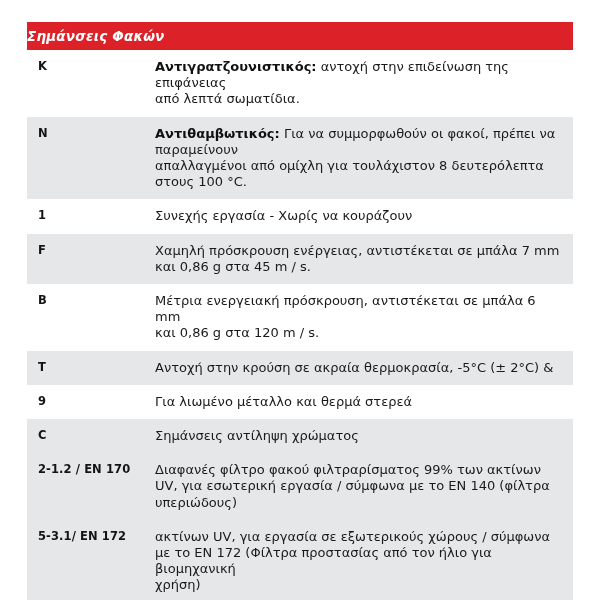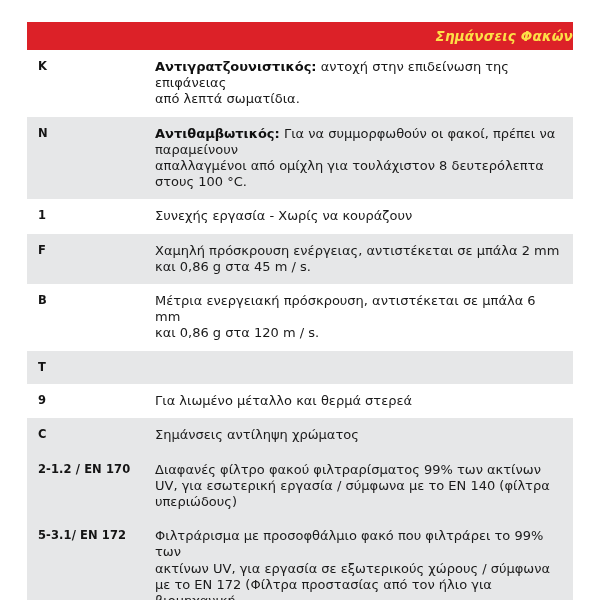--- a/index.html
+++ b/index.html
@@ -21,22 +21,22 @@
     background: #ffffff;
   }
   .table-wrap {
     position: absolute;
     left: 27px;
     top: 22px;
     width: 546px;
   }
   .table-header {
     background: #dc2128;
-    color: #fde047;
-    text-align: right;
+    color: #ffffff;
+    text-align: left;
     font-weight: bold;
     font-style: italic;
     font-size: 13.5px;
     line-height: 28px;
     height: 28px;
     letter-spacing: 0.2px;
   }
   .rows {
     width: 100%;
   }
@@ -108,38 +108,39 @@
           <div class="cell-desc">
             <div class="lines">
               <span>Συνεχής εργασία - Χωρίς να κουράζουν</span>
             </div>
           </div>
         </div>
         <div class="row alt">
           <div class="cell-code">F</div>
           <div class="cell-desc">
             <div class="lines">
-              <span>Χαμηλή πρόσκρουση ενέργειας, αντιστέκεται σε μπάλα 2 mm</span>
+              <span>Χαμηλή πρόσκρουση ενέργειας, αντιστέκεται σε μπάλα 7 mm</span>
               <span>και 0,86 g στα 45 m / s.</span>
             </div>
           </div>
         </div>
         <div class="row">
           <div class="cell-code">B</div>
           <div class="cell-desc">
             <div class="lines">
               <span>Μέτρια ενεργειακή πρόσκρουση, αντιστέκεται σε μπάλα 6 mm</span>
               <span>και 0,86 g στα 120 m / s.</span>
             </div>
           </div>
         </div>
         <div class="row alt">
           <div class="cell-code">T</div>
           <div class="cell-desc">
             <div class="lines">
+              <span>Αντοχή στην κρούση σε ακραία θερμοκρασία, -5°C (± 2°C) &amp;</span>
             </div>
           </div>
         </div>
         <div class="row">
           <div class="cell-code">9</div>
           <div class="cell-desc">
             <div class="lines">
               <span>Για λιωμένο μέταλλο και θερμά στερεά</span>
             </div>
           </div>
@@ -159,21 +160,20 @@
               <span>Διαφανές φίλτρο φακού φιλτραρίσματος 99% των ακτίνων</span>
               <span>UV, για εσωτερική εργασία / σύμφωνα με το EN 140 (φίλτρα</span>
               <span>υπεριώδους)</span>
             </div>
           </div>
         </div>
         <div class="row alt">
           <div class="cell-code">5-3.1/ EN 172</div>
           <div class="cell-desc">
             <div class="lines">
-              <span>Φιλτράρισμα με προσοφθάλμιο φακό που φιλτράρει το 99% των</span>
               <span>ακτίνων UV, για εργασία σε εξωτερικούς χώρους / σύμφωνα</span>
               <span>με το EN 172 (Φίλτρα προστασίας από τον ήλιο για βιομηχανική</span>
               <span>χρήση)</span>
             </div>
           </div>
         </div>
       </div>
   </div>
 </div>
 

